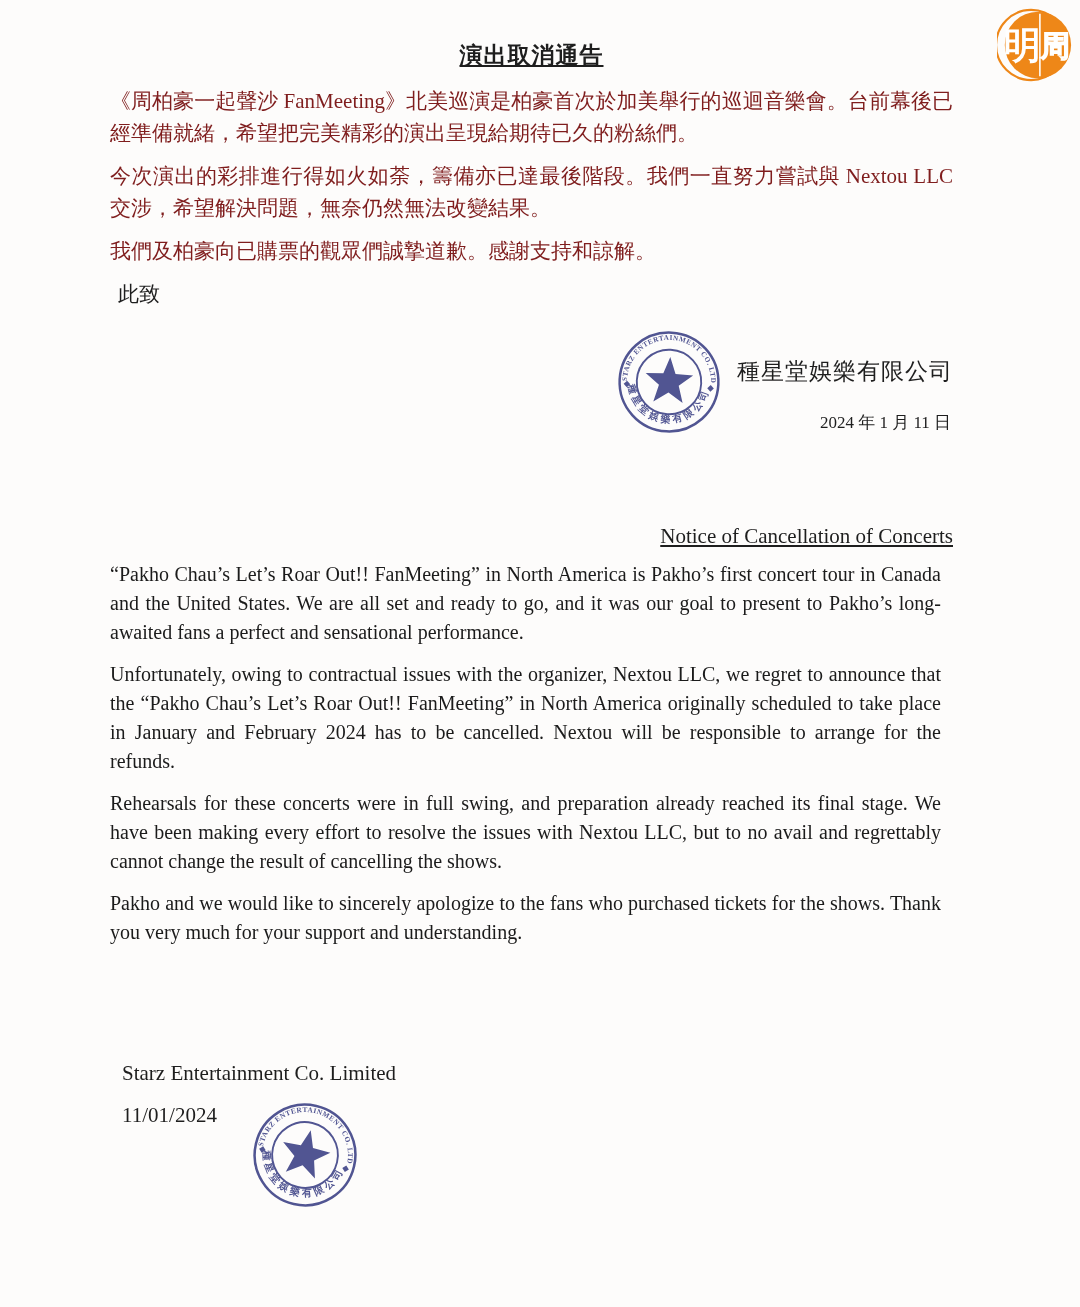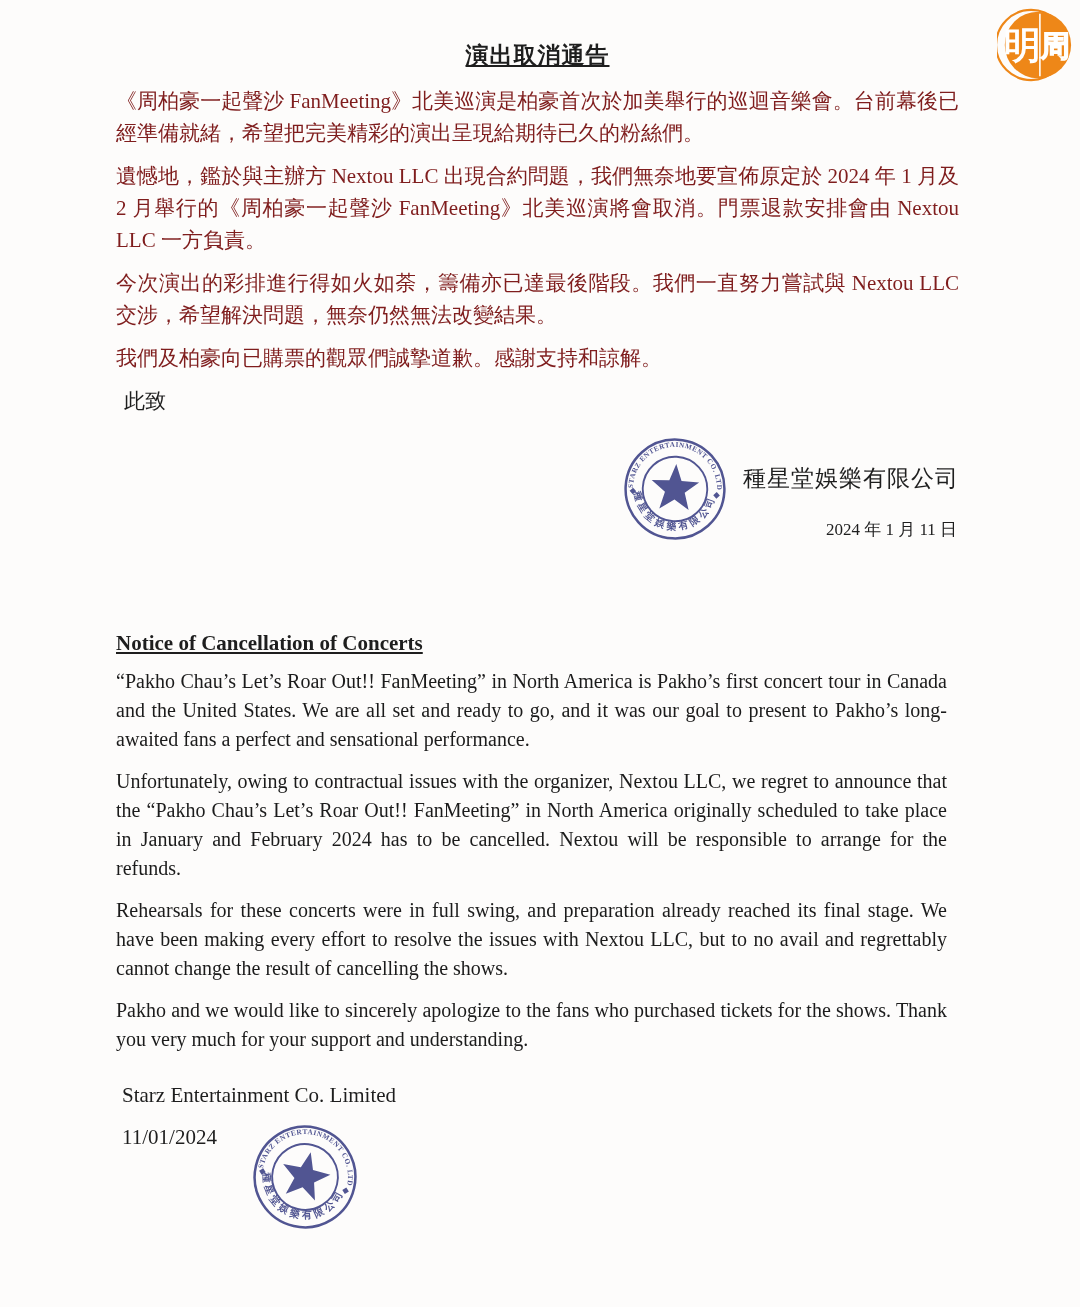--- a/index.html
+++ b/index.html
@@ -7,21 +7,21 @@
     position:relative;
     width:1080px;height:1307px;
     background:#fdfcfb;
     font-family:"Liberation Serif","DejaVu Serif",serif;
     color:#1e1e1e;
     overflow:hidden;
     box-sizing:border-box;
   }
   .content{
     position:absolute;
-    left:116px;top:40px;
+    left:110px;top:40px;
     width:843px;
   }
   
   .cn-title{
     text-align:center;
     font-size:23px;font-weight:bold;
     text-decoration:underline;
     letter-spacing:1px;
     margin:0 0 13px 0;
     line-height:32px;
@@ -47,39 +47,39 @@
   }
   .sig-col{
     display:flex;flex-direction:column;
     align-items:flex-end;
     margin-top:30px;
   }
   .sig-company-cn{font-size:23px;line-height:30px;letter-spacing:1px;}
   .sig-date-cn{font-size:17px;line-height:28px;margin-top:22px;margin-right:2px;}
   
   .en-title{
-    text-align:left;
-    font-size:21px;font-weight:bold;
+    text-align:right;
+    font-size:21px;font-weight:normal;
     text-decoration:underline;
     margin:84px 0 10px 0;
     line-height:28px;
   }
   .en-para{
     font-size:20px;line-height:29px;
     text-align:justify;
     margin:0 12px 13px 0;
     color:#1b1b1b;
   }
   .en-closing{
     font-size:20px;line-height:29px;
     margin:12px 0 0 0;
   }
   
   .sig-block-2{
-    position:absolute;left:122px;top:1080px;width:420px;
+    position:absolute;left:122px;top:1058px;width:420px;
   }
   .sig-company-en{font-size:21px;line-height:30px;}
   .sig-date-en{font-size:21px;line-height:30px;margin-top:12px;}
   .seal{opacity:.88;}
   .seal-1{width:104px;height:104px;flex:0 0 auto;transform:rotate(3deg);}
   .seal-2{
     position:absolute;left:130px;top:44px;
     width:106px;height:106px;
     transform:rotate(13deg);
   }
@@ -100,21 +100,20 @@
     <circle cx="42" cy="40" r="34" fill="var(--logo-orange)"></circle>
     <line x1="44" y1="8" x2="44" y2="72" stroke="#ffffff" stroke-width="1.6"></line>
     <text x="26" y="53" font-size="38" fill="#ffffff" font-weight="bold" text-anchor="middle">明</text>
     <text x="60" y="51" font-size="30" fill="none" stroke="#ffffff" stroke-width="1.2" font-weight="bold" text-anchor="middle">周</text>
   </svg>
 
   <div class="content">
 
     <div class="cn-title">演出取消通告</div>
     <p class="cn-para">《周柏豪一起聲沙 FanMeeting》北美巡演是柏豪首次於加美舉行的巡迴音樂會。台前幕後已經準備就緒，希望把完美精彩的演出呈現給期待已久的粉絲們。</p>
-    <p class="cn-para">遺憾地，鑑於與主辦方 Nextou LLC 出現合約問題，我們無奈地要宣佈原定於 2024 年 1 月及 2 月舉行的《周柏豪一起聲沙 FanMeeting》北美巡演將會取消。門票退款安排會由 Nextou LLC 一方負責。</p>
     <p class="cn-para">今次演出的彩排進行得如火如荼，籌備亦已達最後階段。我們一直努力嘗試與 Nextou LLC 交涉，希望解決問題，無奈仍然無法改變結果。</p>
     <p class="cn-para">我們及柏豪向已購票的觀眾們誠摯道歉。感謝支持和諒解。</p>
     <div class="cn-closing">此致</div>
 
     <div class="sig-block-1">
       <svg class="seal seal-1" viewBox="0 0 100 100" aria-hidden="true">
         <defs>
           <path id="sealTop1" d="M 9.5,50 A 40.5,40.5 0 1 1 90.5,50" fill="none"></path>
           <path id="sealBot1" d="M 11,50 A 39,39 0 1 0 89,50" fill="none"></path>
         </defs>

